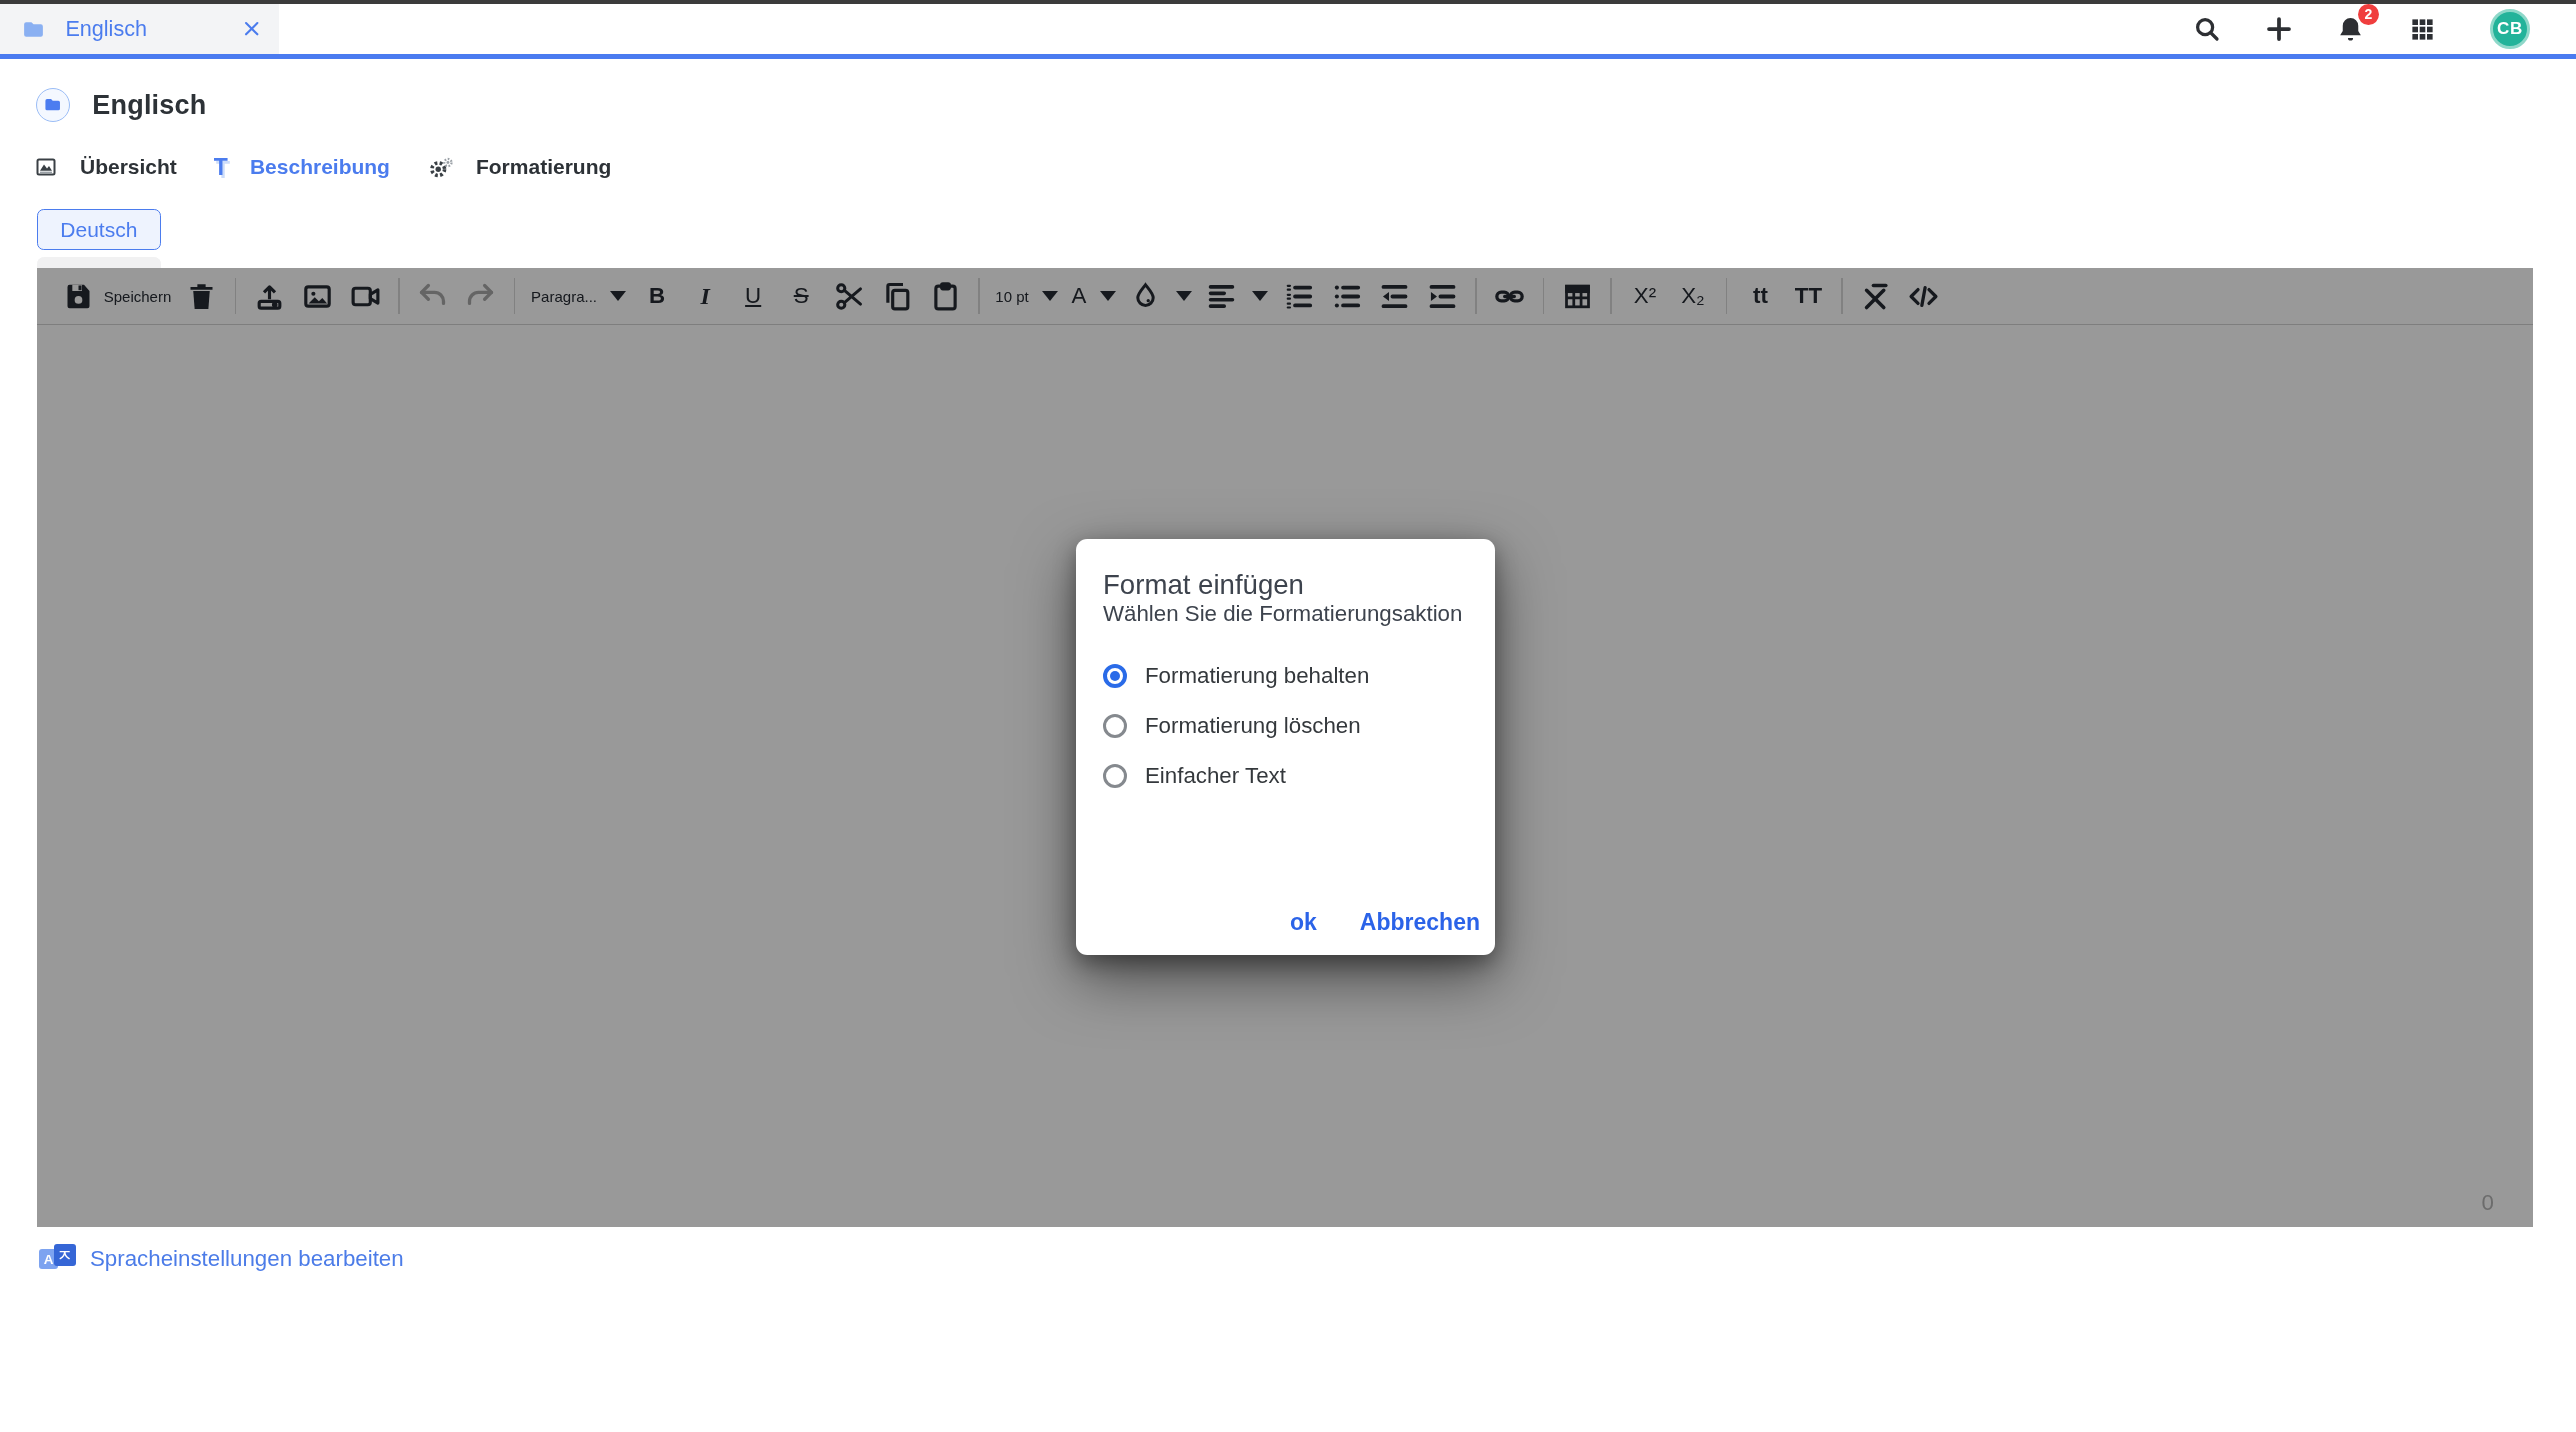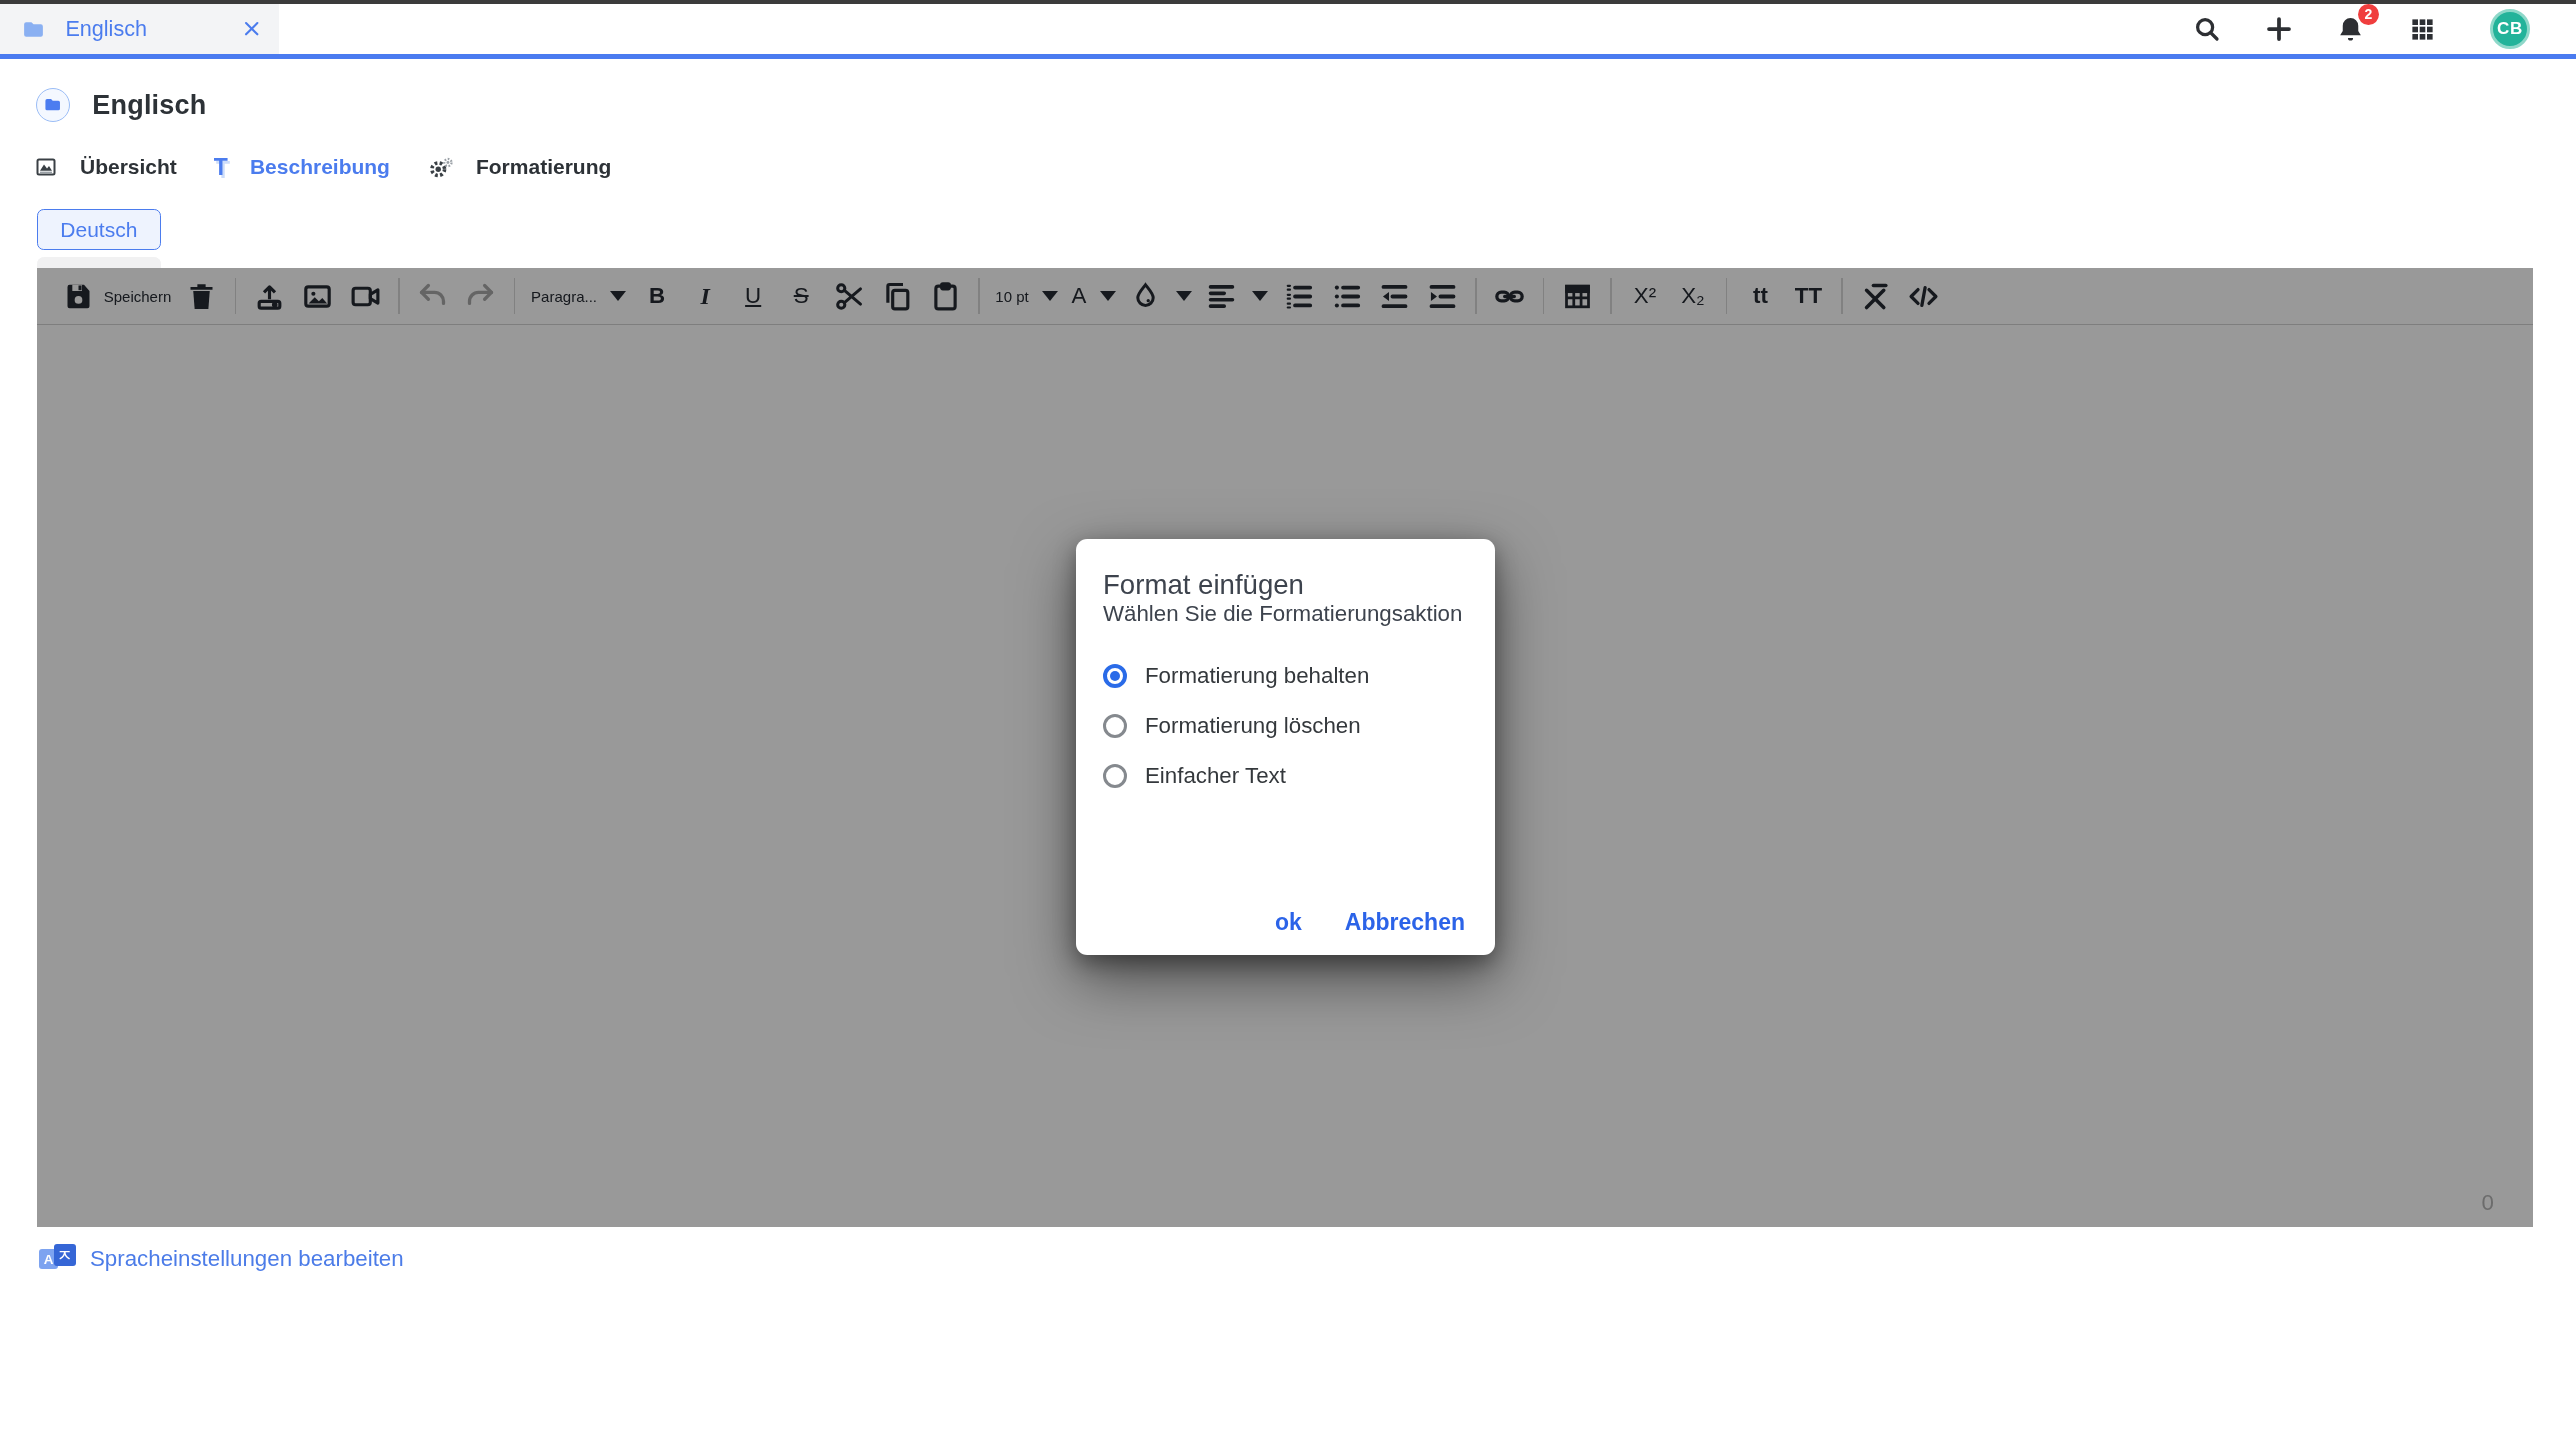--- a/index.html
+++ b/index.html
@@ -58,21 +58,21 @@
   .dialog { position:absolute; left:1076px; top:539px; width:419px; height:416px; background:#fff; border-radius:11.2px; z-index:10;
             box-shadow:0 22.3px 60px rgba(0,0,0,0.50), 0 7.4px 21px rgba(0,0,0,0.35); padding:30px 27px; }
   .dialog-title { font-size:27.6px; font-weight:400; color:#3d434d; }
   .dialog-subtitle { font-size:22.3px; color:#3d434d; }
   .dialog-options { margin-top:36px; display:flex; flex-direction:column; gap:24px; }
   .radio-row { display:flex; align-items:center; gap:18px; }
   .radio { width:24px; height:24px; border-radius:50%; border:3.4px solid #85898e; position:relative; flex:0 0 auto; }
   .radio.selected { border:4.5px solid #2a6be8; }
   .radio.selected::after { content:""; position:absolute; left:50%; top:50%; width:10.4px; height:10.4px; margin:-5.2px 0 0 -5.2px; border-radius:50%; background:#2a6be8; }
   .radio-label { font-size:22.3px; color:#34383c; }
-  .dialog-footer { position:absolute; right:30px; bottom:19.4px; display:flex; align-items:center; gap:43px; }
+  .dialog-footer { position:absolute; right:15px; bottom:19.4px; display:flex; align-items:center; gap:43px; }
   .dlg-btn { font-size:23px; font-weight:600; color:#2b63e8; }
 
   
   .lang-settings { position:absolute; left:39px; top:1242px; display:flex; align-items:center; gap:12px; }
   .xlate { position:relative; width:39px; height:33px; }
   .xlate .sq1 { position:absolute; left:0; top:7.4px; width:19.4px; height:19.4px; background:#7da3f0; border-radius:3px; color:#fff; font-size:13.4px; font-weight:700; display:flex; align-items:center; justify-content:center; }
   .xlate .sq2 { position:absolute; left:15px; top:1.5px; width:22.3px; height:22.3px; background:#3566d6; border-radius:3px; display:flex; align-items:center; justify-content:center; }
   .lang-settings .link-text { font-size:22.3px; color:#4c7ce8; }
 
   svg { display:block; }

